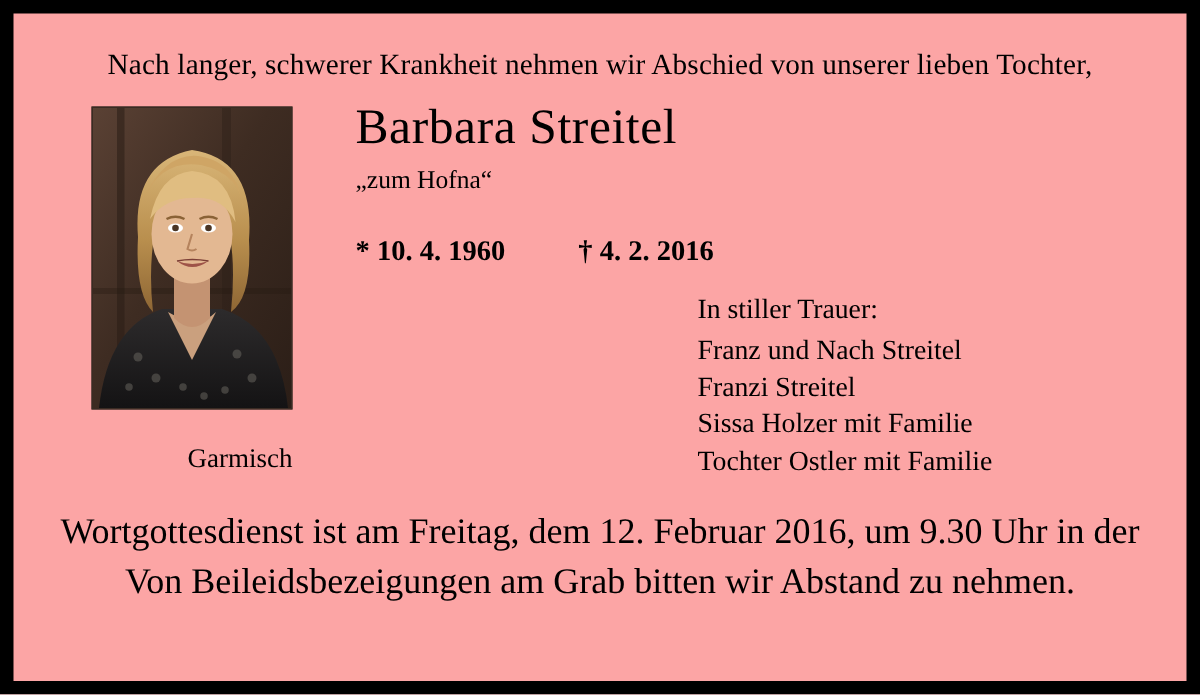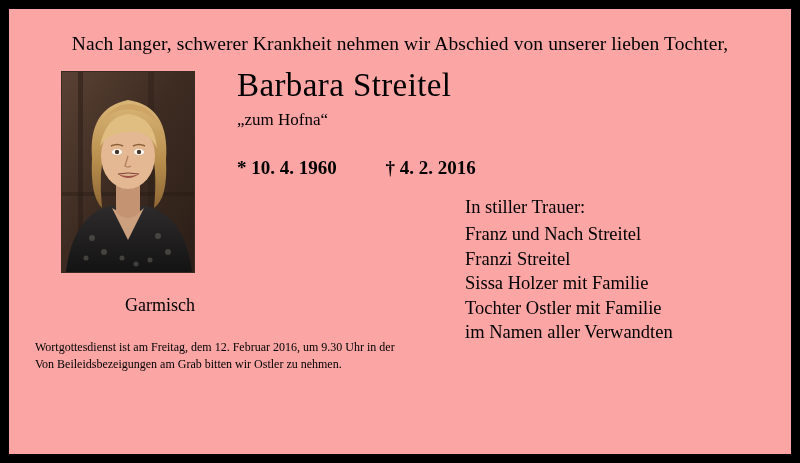--- a/index.html
+++ b/index.html
@@ -80,22 +80,22 @@
     position: absolute;
     left: 430px;
     top: 128px;
     font-size: 18.5px;
     line-height: 1.33;
     text-align: left;
   }
   .mourners .head { margin-bottom: 2px; }
   .mourners b { font-weight: normal; }
   .footer {
-    text-align: left;
-    font-size: 12px;
+    text-align: center;
+    font-size: 24px;
     line-height: 1.38;
     margin-top: 2px;
   }
   .footer div { display: block; }
 </style>
 </head>
 <body>
 
 <div class="notice">
 
@@ -182,23 +182,22 @@
       </div>
       <div>
         <b>Franzi Streitel</b><span></span>
       </div>
       <div>
         <b>Sissa Holzer</b><span> mit Familie</span>
       </div>
       <div>
         <b>Tochter Ostler</b><span> mit Familie</span>
       </div>
-      <div>im Namen aller Verwandten</div>
     </div>
 
   </div>
 
   <div class="footer">
     <div>Wortgottesdienst ist am Freitag, dem 12. Februar 2016, um 9.30 Uhr in der</div>
-    <div>Von Beileidsbezeigungen am Grab bitten wir Ostler zu nehmen.</div>
+    <div>Von Beileidsbezeigungen am Grab bitten wir Abstand zu nehmen.</div>
   </div>
 
 </div>
 
 </body></html>

